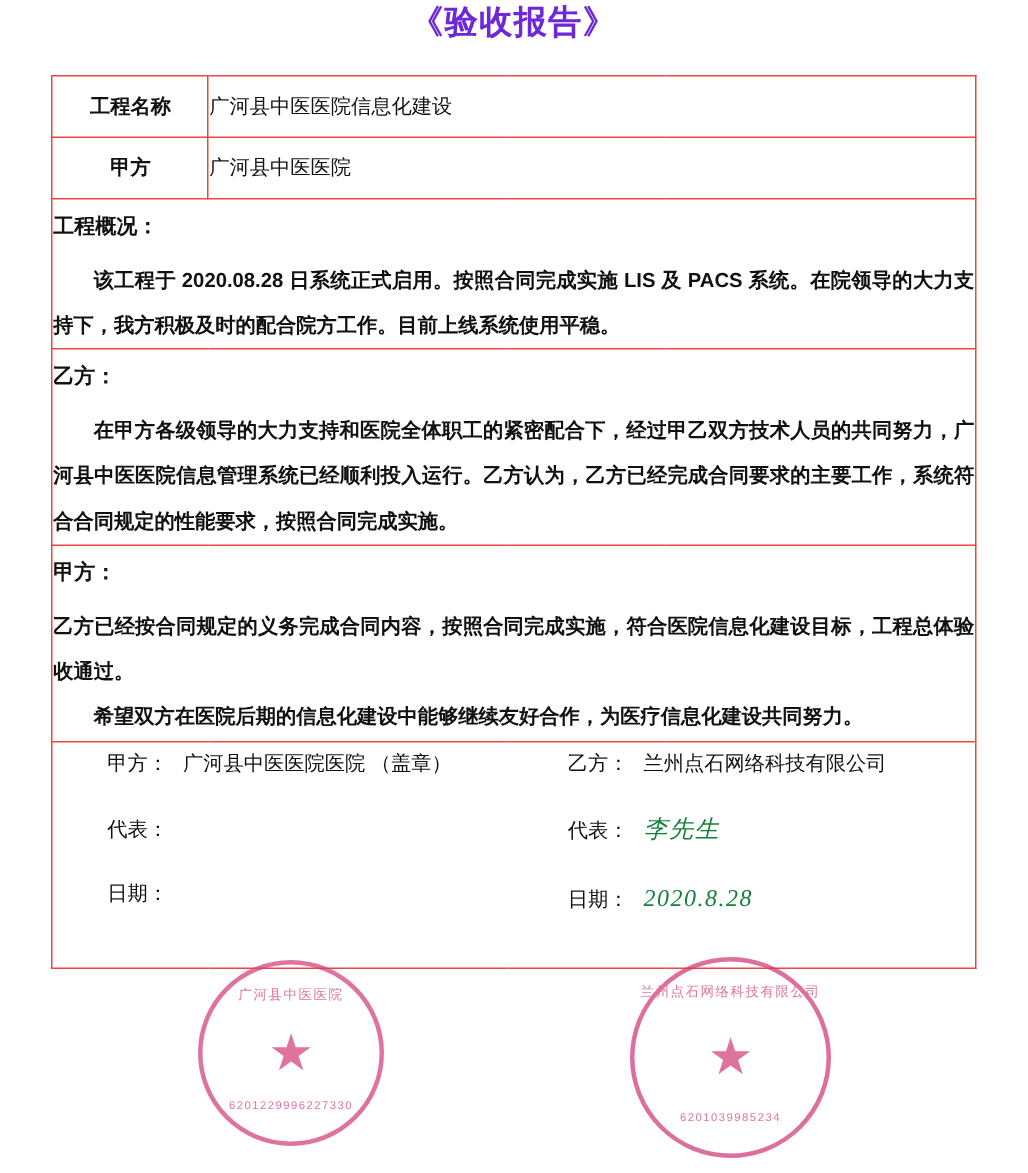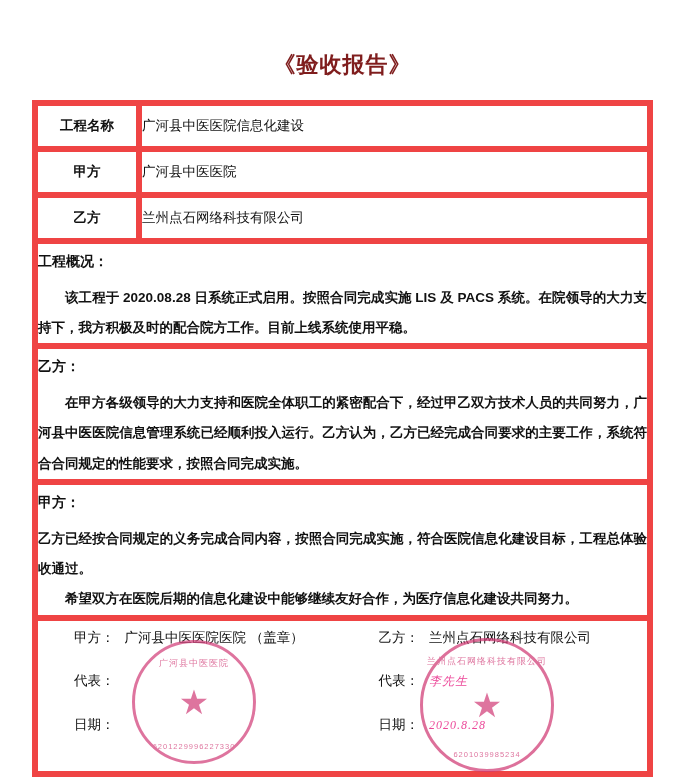--- a/index.html
+++ b/index.html
@@ -20,33 +20,32 @@
     width: 685px;
     height: 782px;
     box-sizing: border-box;
   }
   .doc-title {
     text-align: center;
     font-size: 22px;
     font-weight: bold;
     letter-spacing: 1px;
     margin: 0;
-    padding-top: 50px;
     padding-bottom: 20px;
-    color: #7f1d1d;
+    color: #6d28d9;
     font-family: "Liberation Serif", "DejaVu Serif", serif;
   }
   table.main {
     border-collapse: collapse;
     width: 615px;
     margin: 0 auto;
     table-layout: fixed;
   }
   table.main td {
-    border: 6px solid #ef4444;
+    border: 1px solid #ef4444;
     padding: 0;
     vertical-align: middle;
     font-size: 13.5px;
     line-height: 1.9;
   }
   .lbl {
     width: 104px;
     text-align: center;
     font-weight: bold;
     height: 40px;
@@ -105,22 +104,22 @@
   .sign-row .k {
     display: inline-block;
   }
   .sign-row .v {
     display: inline-block;
     padding-left: 10px;
   }
   .handwrite {
     font-family: "Liberation Serif", "DejaVu Serif", serif;
     font-style: italic;
-    font-size: 12px;
-    color: #ec4899;
+    font-size: 16px;
+    color: #15803d;
     letter-spacing: 1px;
   }
   
   .stamp {
     position: absolute;
     border-radius: 50%;
     border: 3px solid #d2407a;
     opacity: 0.72;
     pointer-events: none;
   }
@@ -137,21 +136,21 @@
   .stamp .bottom-text {
     position: absolute;
     left: 0;
     width: 100%;
     text-align: center;
     color: #d2407a;
     font-size: 9px;
     letter-spacing: 1px;
   }
   .stamp .arc-text { top: 14px; }
-  .stamp .bottom-text { bottom: 10px; font-size: 7.5px; margin-top: 32px; }
+  .stamp .bottom-text { bottom: 20px; font-size: 7.5px; margin-top: 32px; }
   #stamp-jiafang {
     left: 132px;
     top: 640px;
     width: 118px;
     height: 118px;
   }
   #stamp-yifang {
     left: 420px;
     top: 638px;
     width: 128px;
@@ -175,24 +174,20 @@
     </colgroup>
     <tbody>
       <tr>
         <td class="lbl">工程名称</td>
         <td class="val" colspan="3">广河县中医医院信息化建设</td>
       </tr>
       <tr>
         <td class="lbl">甲方</td>
         <td class="val" colspan="3">广河县中医医院</td>
       </tr>
-      <tr>
-        <td class="lbl">乙方</td>
-        <td class="val" colspan="3">兰州点石网络科技有限公司</td>
-      </tr>
 
       <tr>
         <td class="blockcell" colspan="4">
           <div class="block-head">工程概况：</div>
           <p class="para">该工程于 2020.08.28 日系统正式启用。按照合同完成实施 LIS 及 PACS 系统。在院领导的大力支持下，我方积极及时的配合院方工作。目前上线系统使用平稳。</p>
         </td>
       </tr>
 
       <tr>
         <td class="blockcell" colspan="4">

